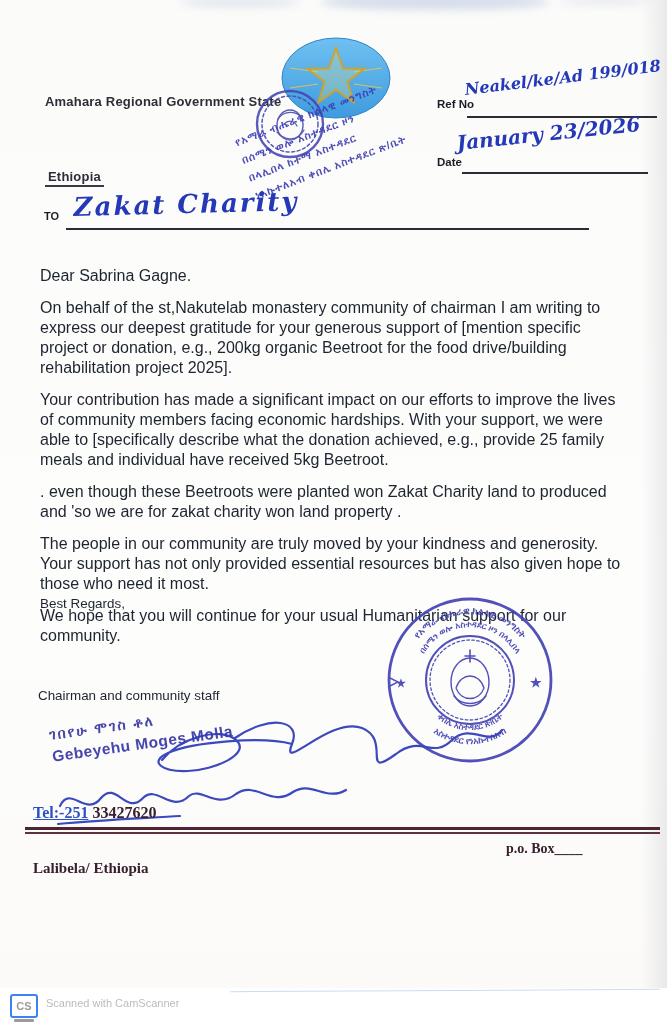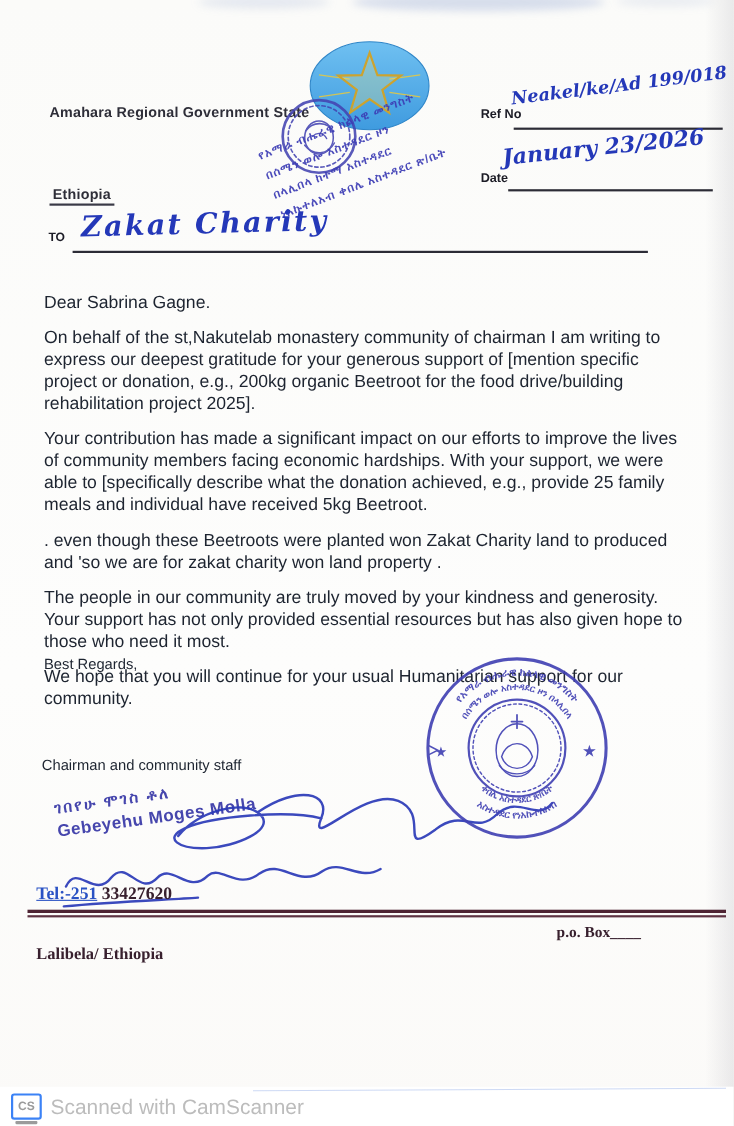--- a/index.html
+++ b/index.html
@@ -32,21 +32,21 @@
   .rule{height:2px;border-top:3px solid #4e2433;border-bottom:2px solid #5e3242;}
   .serifb{font-family:"Liberation Serif",serif;font-weight:bold;}
   .tel-blue{color:#2a52c4;text-decoration:underline;}
   .maroon{color:#38202e;}
   
   .csbar{position:absolute;left:0;top:988px;width:667px;height:36px;background:#ffffff;}
   .csbox{position:absolute;left:10px;top:6px;width:24px;height:20px;border:2px solid #3b82f6;
         border-radius:3px;color:#9b9b9b;font-weight:bold;font-size:11px;text-align:center;
         line-height:20px;background:#fff;}
   .csfoot{position:absolute;left:14px;top:31px;width:20px;height:3px;background:#9b9b9b;border-radius:1px;}
-  .cstext{position:absolute;left:46px;top:9px;color:#bcbcbc;font-size:19px;}
+  .cstext{position:absolute;left:46px;top:9px;color:#bcbcbc;font-size:11px;}
   svg{display:block;}
 </style>
 </head>
 <body>
 
 <div class="page">
 
   <div class="smudge" style="left:320px;top:-6px;width:230px;height:16px;background:rgba(120,145,200,0.28);"></div>
   <div class="smudge" style="left:180px;top:-4px;width:120px;height:12px;background:rgba(130,150,200,0.18);"></div>
   <div class="smudge" style="left:560px;top:-4px;width:90px;height:10px;background:rgba(130,150,200,0.14);"></div>

